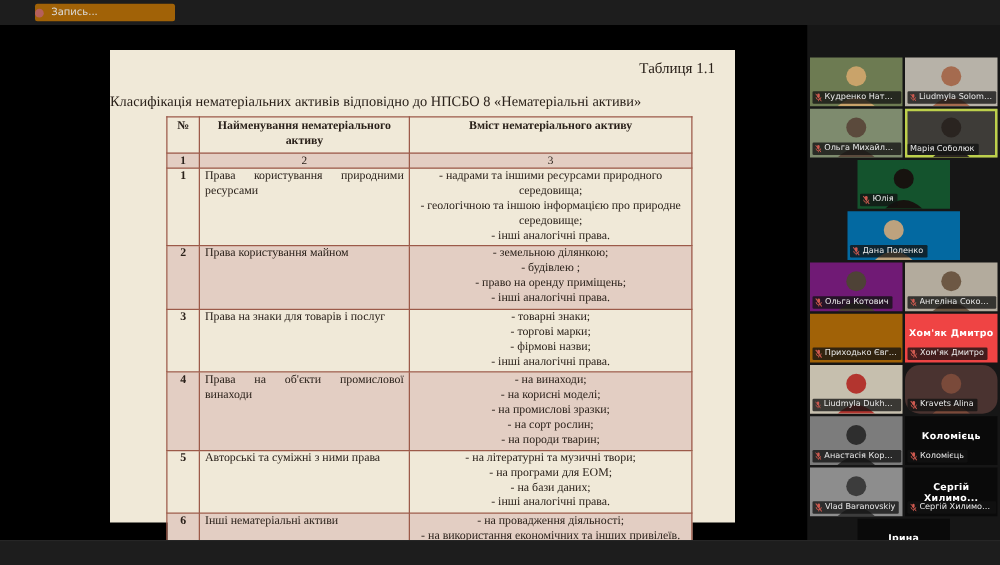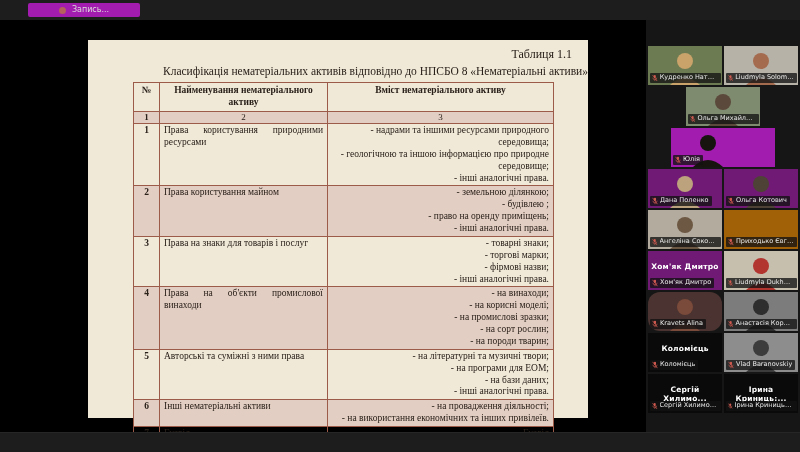--- a/index.html
+++ b/index.html
@@ -4,43 +4,43 @@
 <style>
   html,body{margin:0;padding:0;}
   body{
     width:800px;height:452px;position:relative;overflow:hidden;
     background:#151515;font-family:"DejaVu Sans",sans-serif;
   }
   
   .topbar{position:absolute;left:0;top:0;width:800px;height:20px;background:#1d1d1d;}
   .bottombar{position:absolute;left:0;top:432px;width:800px;height:20px;background:#1d1d1d;border-top:1px solid #262626;}
   .rec-pill{
-    position:absolute;left:28px;top:3px;width:112px;height:14px;background:#a21caf;
-    border-radius:2px;display:flex;align-items:center;justify-content:center;gap:6px;cursor:pointer;
+    position:absolute;left:28px;top:3px;width:112px;height:14px;background:#a16207;
+    border-radius:2px;display:flex;align-items:center;justify-content:flex-start;gap:6px;cursor:pointer;
   }
   .rec-dot{width:7px;height:7px;border-radius:50%;background:#b5605c;}
   .rec-label{color:#dcdcdc;font-size:8px;line-height:1;}
 
   
   .stage{position:absolute;left:0;top:20px;width:646px;height:412px;background:#000;}
   .slide{
     position:absolute;left:88px;top:20px;width:500px;height:378px;background:#f0e9d8;
     color:#2a211a;font-family:Liberation Serif, serif;box-sizing:border-box;
   }
   .slide-caption{text-align:right;font-size:12px;margin:7px 16px 0 0;}
-  .slide-title{text-align:right;font-size:11.5px;margin-top:3px;}
+  .slide-title{text-align:left;font-size:11.5px;margin-top:14px;}
   table.assets{border-collapse:collapse;margin:5px 0 0 45px;width:420px;font-size:9.5px;line-height:1.25;table-layout:fixed;}
   table.assets td,table.assets th{border:1px solid #9c5a49;padding:1px 4px;vertical-align:top;box-sizing:border-box;}
   table.assets th{text-align:center;font-weight:bold;padding:2px 2px;}
   .col-num{width:26px;}
   .col-name{width:168px;}
   .col-content{width:226px;}
   .cell-num{text-align:center;font-weight:bold;}
   .cell-name{text-align:justify;}
-  .cell-content{text-align:right;}
+  .cell-content{text-align:center;}
   tr.shaded td{background:#e3cec3;}
   tr.numbering td{text-align:center;padding:0 4px;font-size:9px;}
 
   
   .sidebar{position:absolute;left:646px;top:20px;width:154px;height:412px;background:#161616;}
   .tiles{display:flex;flex-wrap:wrap;justify-content:center;align-content:flex-start;gap:2px;padding-top:26px;}
   .tile{position:relative;width:74px;height:39px;background:#0a0a0a;overflow:hidden;cursor:pointer;}
   .tile.active{outline:2px solid #bdd04c;outline-offset:-2px;}
   .tile svg.person{position:absolute;left:0;top:0;}
   .tile-center{position:absolute;top:11px;left:0;width:100%;text-align:center;color:#fff;font-size:7.5px;font-weight:bold;letter-spacing:.2px;}
@@ -191,36 +191,45 @@
         <div class="tile-label">
           <svg width="6" height="8" viewBox="0 0 8 10">
             <rect x="2.6" y="0.6" width="2.8" height="4.6" rx="1.4" fill="#cf5a50"></rect>
             <path d="M1.2 4.6 a2.8 2.8 0 0 0 5.6 0" stroke="#cf5a50" stroke-width="0.9" fill="none"></path>
             <line x1="4" y1="7.4" x2="4" y2="9.2" stroke="#cf5a50" stroke-width="0.9"></line>
             <line x1="0.8" y1="0.8" x2="7.2" y2="9.2" stroke="#cf5a50" stroke-width="1.1"></line>
           </svg>
           <span class="nm">Ольга Михайленко</span>
         </div>
       </div>
-      <div class="tile" style="background: #a21caf; padding-left: 30px;">
+      <div class="tile active" style="background: rgb(62, 60, 56);">
+        <svg class="person" width="74" height="39" viewBox="0 0 74 39">
+          <circle cx="37" cy="15" r="8" fill="#2a2420"></circle>
+          <path d="M22 39 q15 -14 30 0 Z" fill="#2a2420"></path>
+        </svg>
+        <div class="tile-label">
+          <span class="nm">Марія Соболюк</span>
+        </div>
+      </div>
+      <div class="tile" style="background: #14532d;">
         <svg class="person" width="74" height="39" viewBox="0 0 74 39">
           <circle cx="37" cy="15" r="8" fill="#17130f"></circle>
           <path d="M22 39 q15 -14 30 0 Z" fill="#17130f"></path>
         </svg>
         <div class="tile-label">
           <svg width="6" height="8" viewBox="0 0 8 10">
             <rect x="2.6" y="0.6" width="2.8" height="4.6" rx="1.4" fill="#cf5a50"></rect>
             <path d="M1.2 4.6 a2.8 2.8 0 0 0 5.6 0" stroke="#cf5a50" stroke-width="0.9" fill="none"></path>
             <line x1="4" y1="7.4" x2="4" y2="9.2" stroke="#cf5a50" stroke-width="0.9"></line>
             <line x1="0.8" y1="0.8" x2="7.2" y2="9.2" stroke="#cf5a50" stroke-width="1.1"></line>
           </svg>
           <span class="nm">Юлія</span>
         </div>
       </div>
-      <div class="tile" style="background: #701a75;">
+      <div class="tile" style="background: #0369a1; padding-left: 16px;">
         <svg class="person" width="74" height="39" viewBox="0 0 74 39">
           <circle cx="37" cy="15" r="8" fill="#bda27e"></circle>
           <path d="M22 39 q15 -14 30 0 Z" fill="#bda27e"></path>
         </svg>
         <div class="tile-label">
           <svg width="6" height="8" viewBox="0 0 8 10">
             <rect x="2.6" y="0.6" width="2.8" height="4.6" rx="1.4" fill="#cf5a50"></rect>
             <path d="M1.2 4.6 a2.8 2.8 0 0 0 5.6 0" stroke="#cf5a50" stroke-width="0.9" fill="none"></path>
             <line x1="4" y1="7.4" x2="4" y2="9.2" stroke="#cf5a50" stroke-width="0.9"></line>
             <line x1="0.8" y1="0.8" x2="7.2" y2="9.2" stroke="#cf5a50" stroke-width="1.1"></line>
@@ -262,21 +271,21 @@
         <div class="tile-label">
           <svg width="6" height="8" viewBox="0 0 8 10">
             <rect x="2.6" y="0.6" width="2.8" height="4.6" rx="1.4" fill="#cf5a50"></rect>
             <path d="M1.2 4.6 a2.8 2.8 0 0 0 5.6 0" stroke="#cf5a50" stroke-width="0.9" fill="none"></path>
             <line x1="4" y1="7.4" x2="4" y2="9.2" stroke="#cf5a50" stroke-width="0.9"></line>
             <line x1="0.8" y1="0.8" x2="7.2" y2="9.2" stroke="#cf5a50" stroke-width="1.1"></line>
           </svg>
           <span class="nm">Приходько Євген</span>
         </div>
       </div>
-      <div class="tile" style="background: #701a75;">
+      <div class="tile" style="background: #ef4444;">
         <div class="tile-center">Хом'як Дмитро</div>
         <div class="tile-label">
           <svg width="6" height="8" viewBox="0 0 8 10">
             <rect x="2.6" y="0.6" width="2.8" height="4.6" rx="1.4" fill="#cf5a50"></rect>
             <path d="M1.2 4.6 a2.8 2.8 0 0 0 5.6 0" stroke="#cf5a50" stroke-width="0.9" fill="none"></path>
             <line x1="4" y1="7.4" x2="4" y2="9.2" stroke="#cf5a50" stroke-width="0.9"></line>
             <line x1="0.8" y1="0.8" x2="7.2" y2="9.2" stroke="#cf5a50" stroke-width="1.1"></line>
           </svg>
           <span class="nm">Хом'як Дмитро</span>
         </div>

